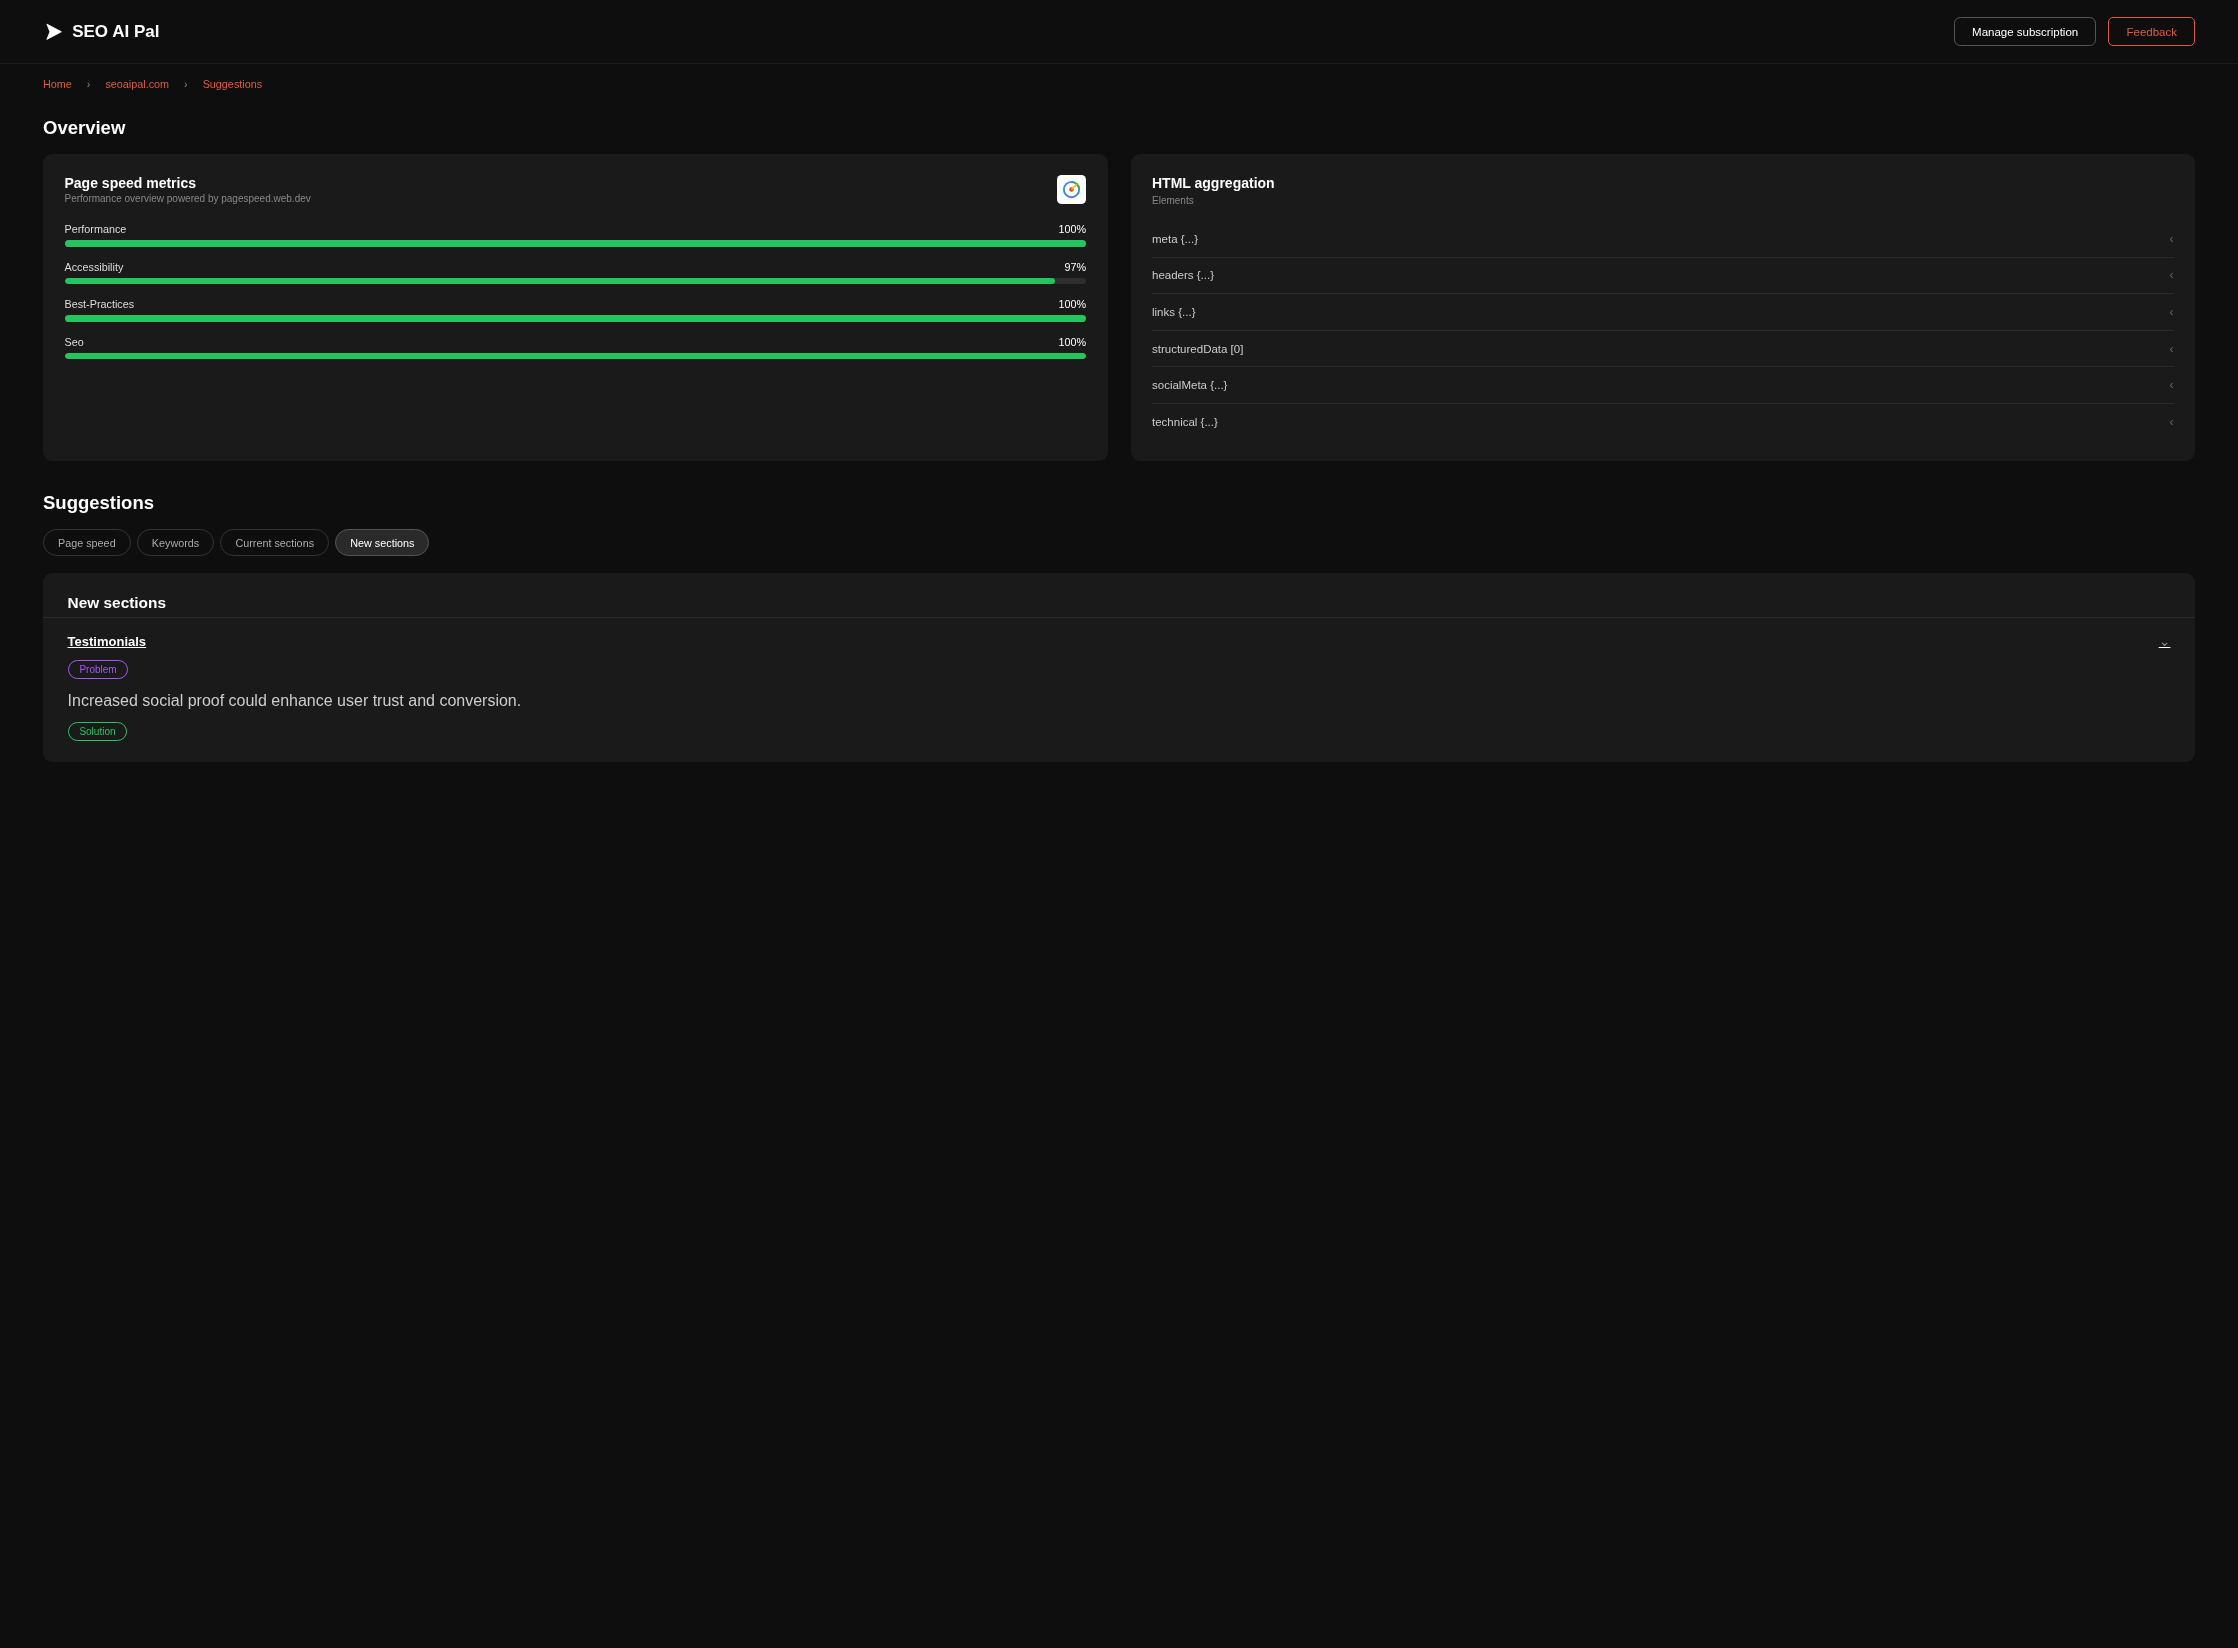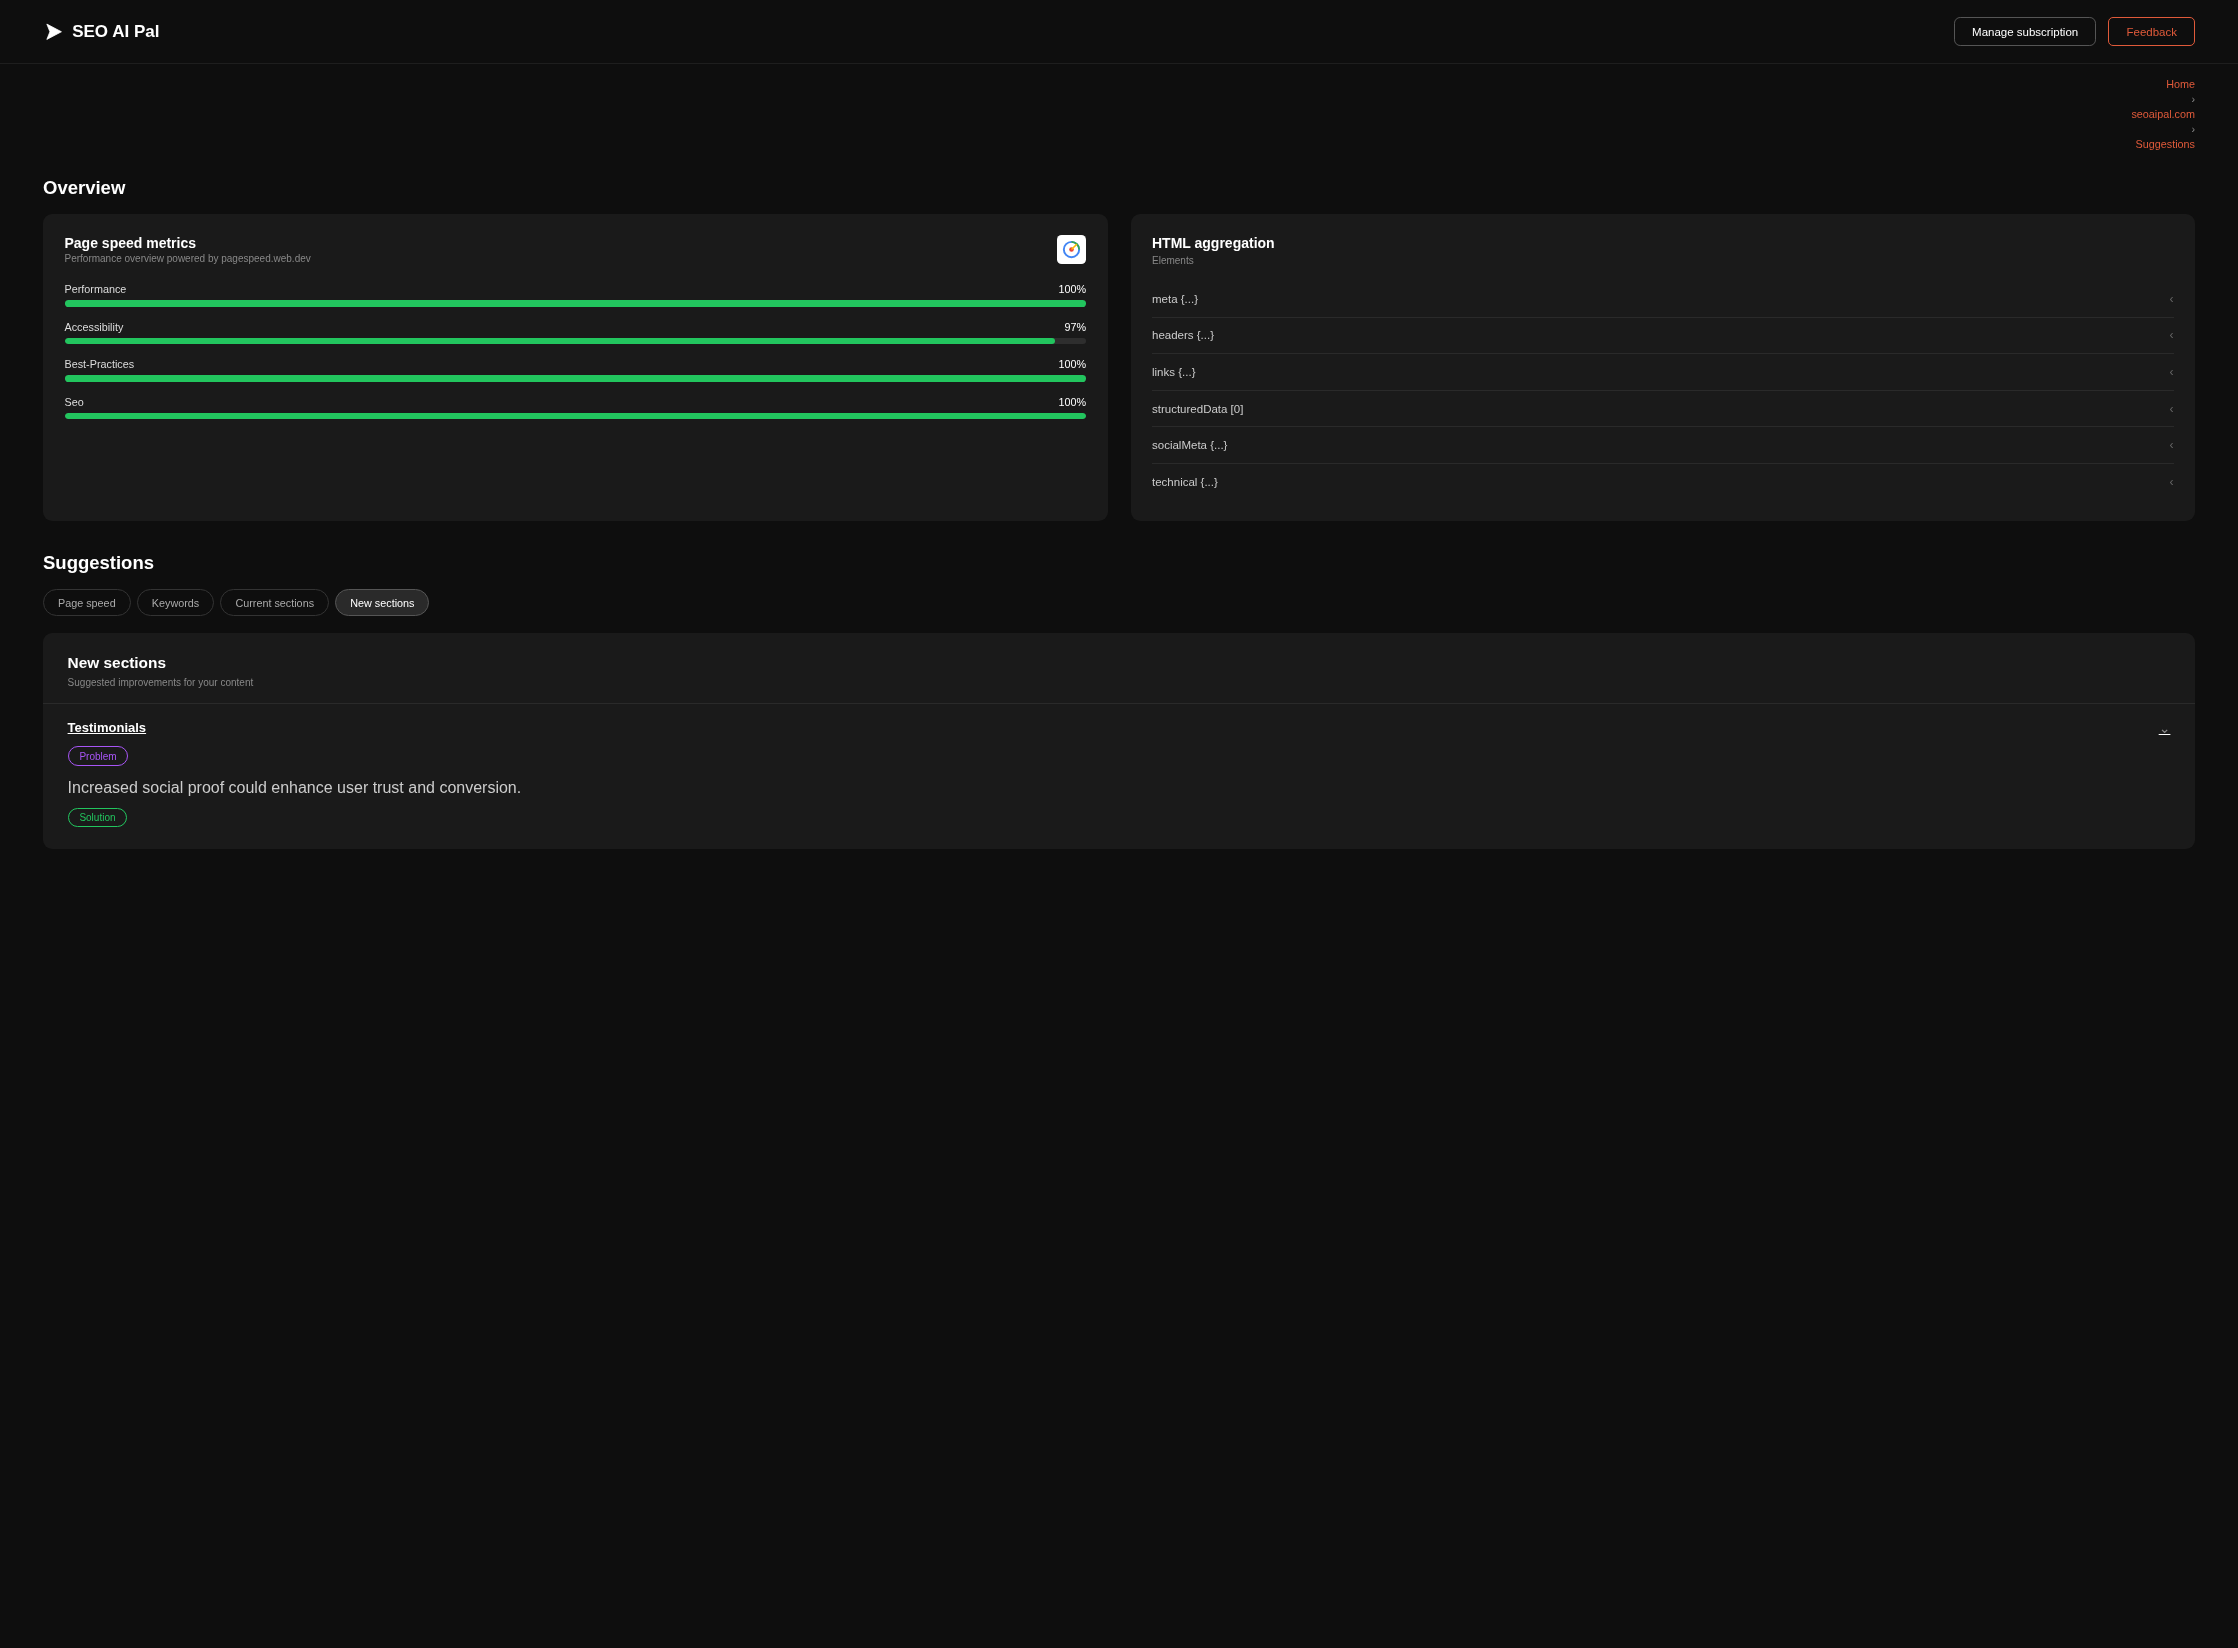--- a/index.html
+++ b/index.html
@@ -53,25 +53,24 @@
       color: #e05a3a;
       padding: 7.7px 17px;
       border-radius: 5px;
       font-size: 11.5px;
       cursor: pointer;
     }
 
     
     .breadcrumb {
       display: flex;
-      align-items: flex-end;
-      gap: 3px;
+      align-items: flex-start;
+      gap: 15px;
       padding: 14px 43px 7.7px;
       font-size: 10.8px;
-      flex-direction: column;
     }
     .breadcrumb a {
       color: #e05a3a;
       text-decoration: none;
     }
     .breadcrumb span {
       color: #888;
     }
     .breadcrumb .current {
       color: #e05a3a;
@@ -414,21 +413,20 @@
 
     <div class="tabs-row" id="tabs-row">
         <button class="tab-btn">Page speed</button>
         <button class="tab-btn">Keywords</button>
         <button class="tab-btn">Current sections</button>
         <button class="tab-btn active">New sections</button>
       </div>
 
     <div class="suggestions-card">
       <div class="suggestions-card-title">New sections</div>
-      <div class="suggestions-card-subtitle">Suggested improvements for your content</div>
       <hr class="suggestions-divider">
 
       <div class="testimonials-row">
         <span class="testimonials-title">Testimonials</span>
         <span class="testimonials-chevron">⌄</span>
       </div>
 
       <div>
         <span class="badge-problem">Problem</span>
         <p class="problem-text">Increased social proof could enhance user trust and conversion.</p>

